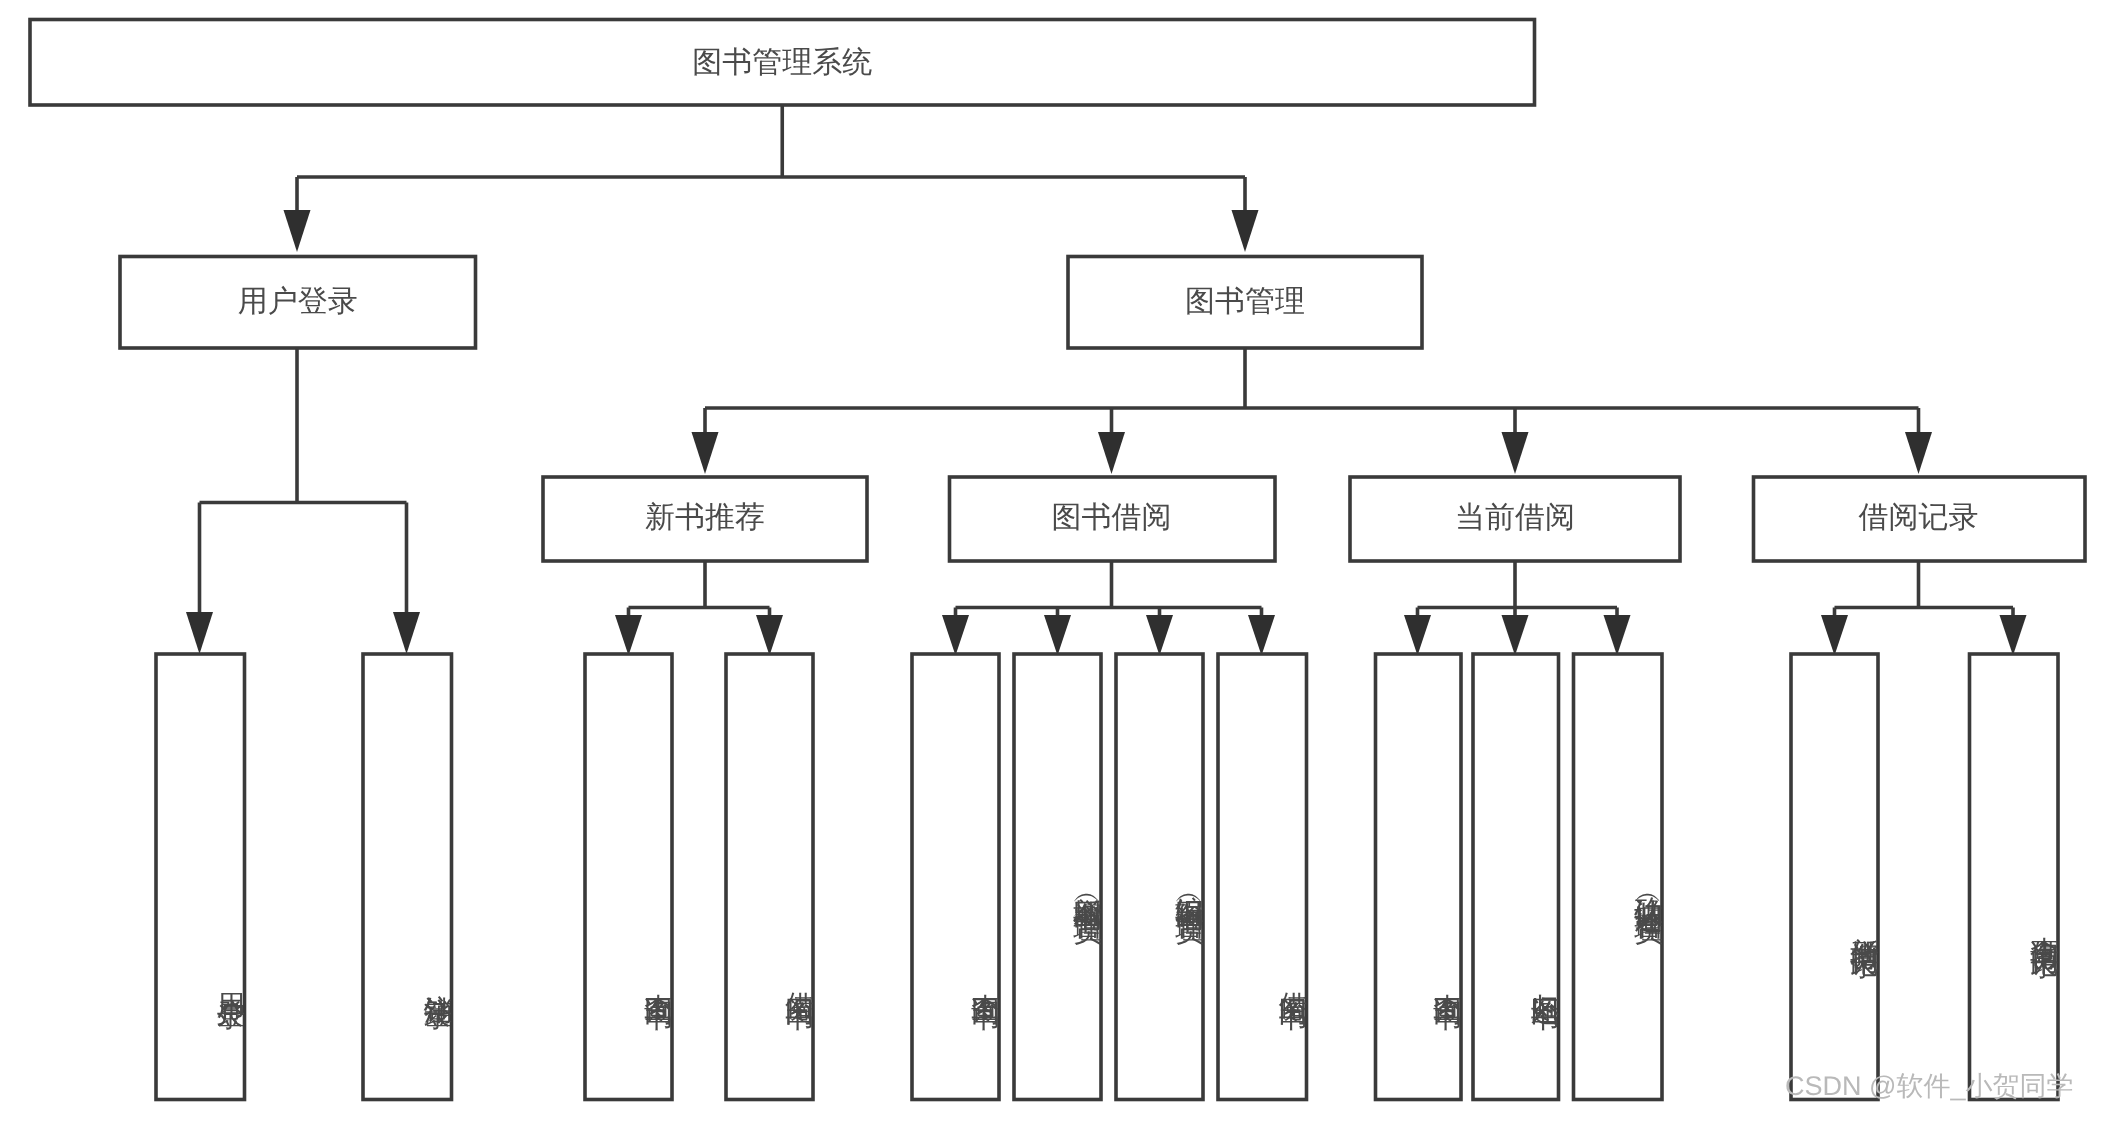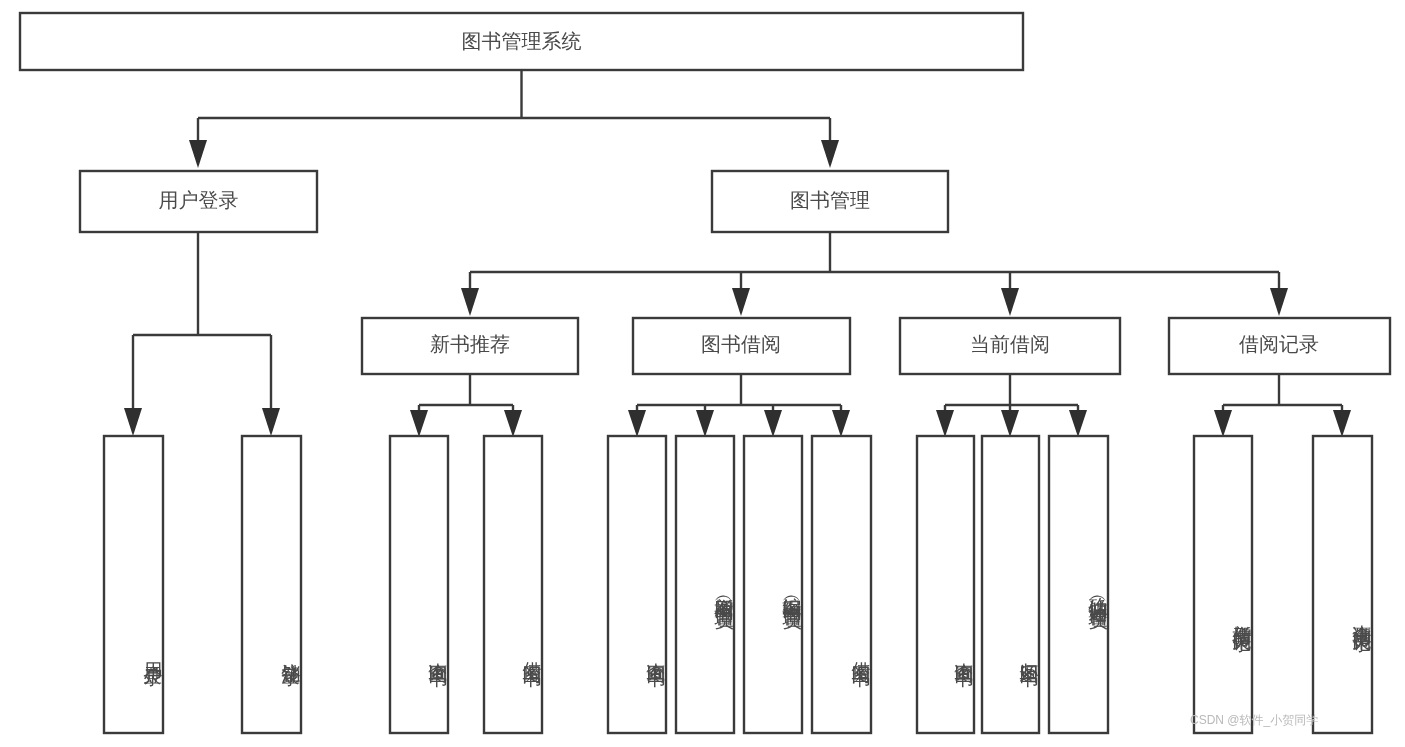--- a/index.html
+++ b/index.html
@@ -62,21 +62,21 @@
     display: flex;
     align-items: flex-start;
     justify-content: center;
     pointer-events: none;
   }
   .watermark {
     position: absolute;
     left: 1190px;
     top: 712px;
     font-family: "Liberation Sans", "DejaVu Sans", sans-serif;
-    font-size: 12px;
+    font-size: 18px;
     color: #b9b9b9;
     white-space: nowrap;
     user-select: none;
   }
 </style>
 </head>
 <body>
 
 <div id="diagram-root">
 

